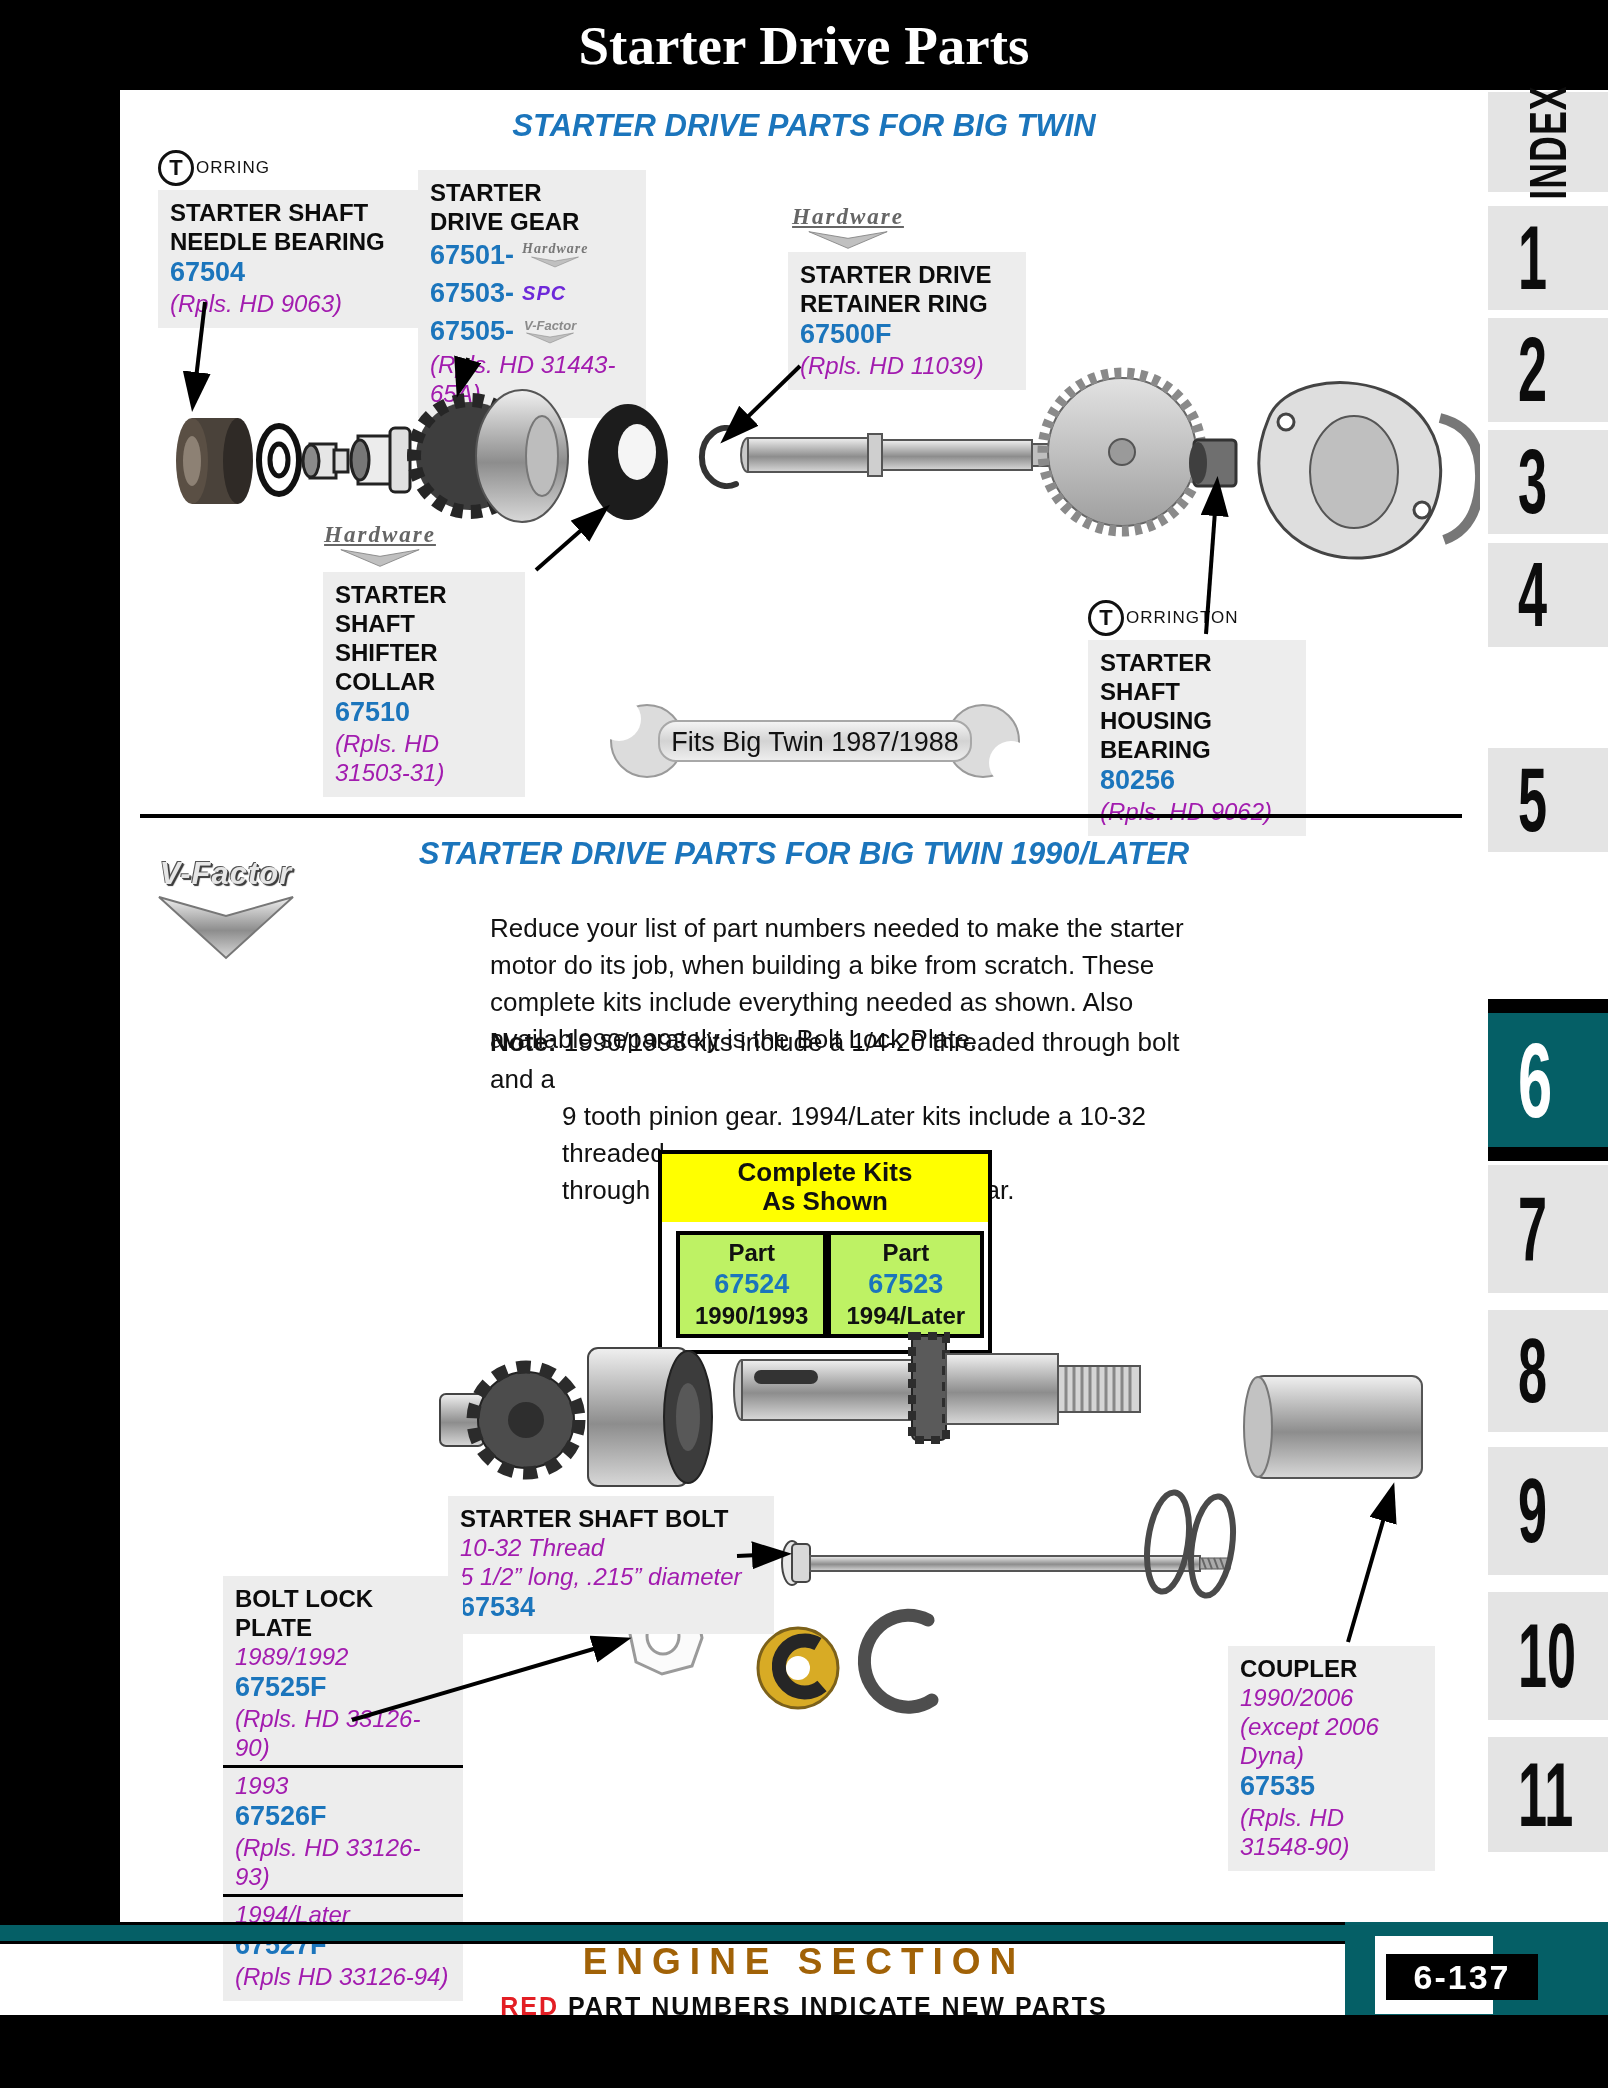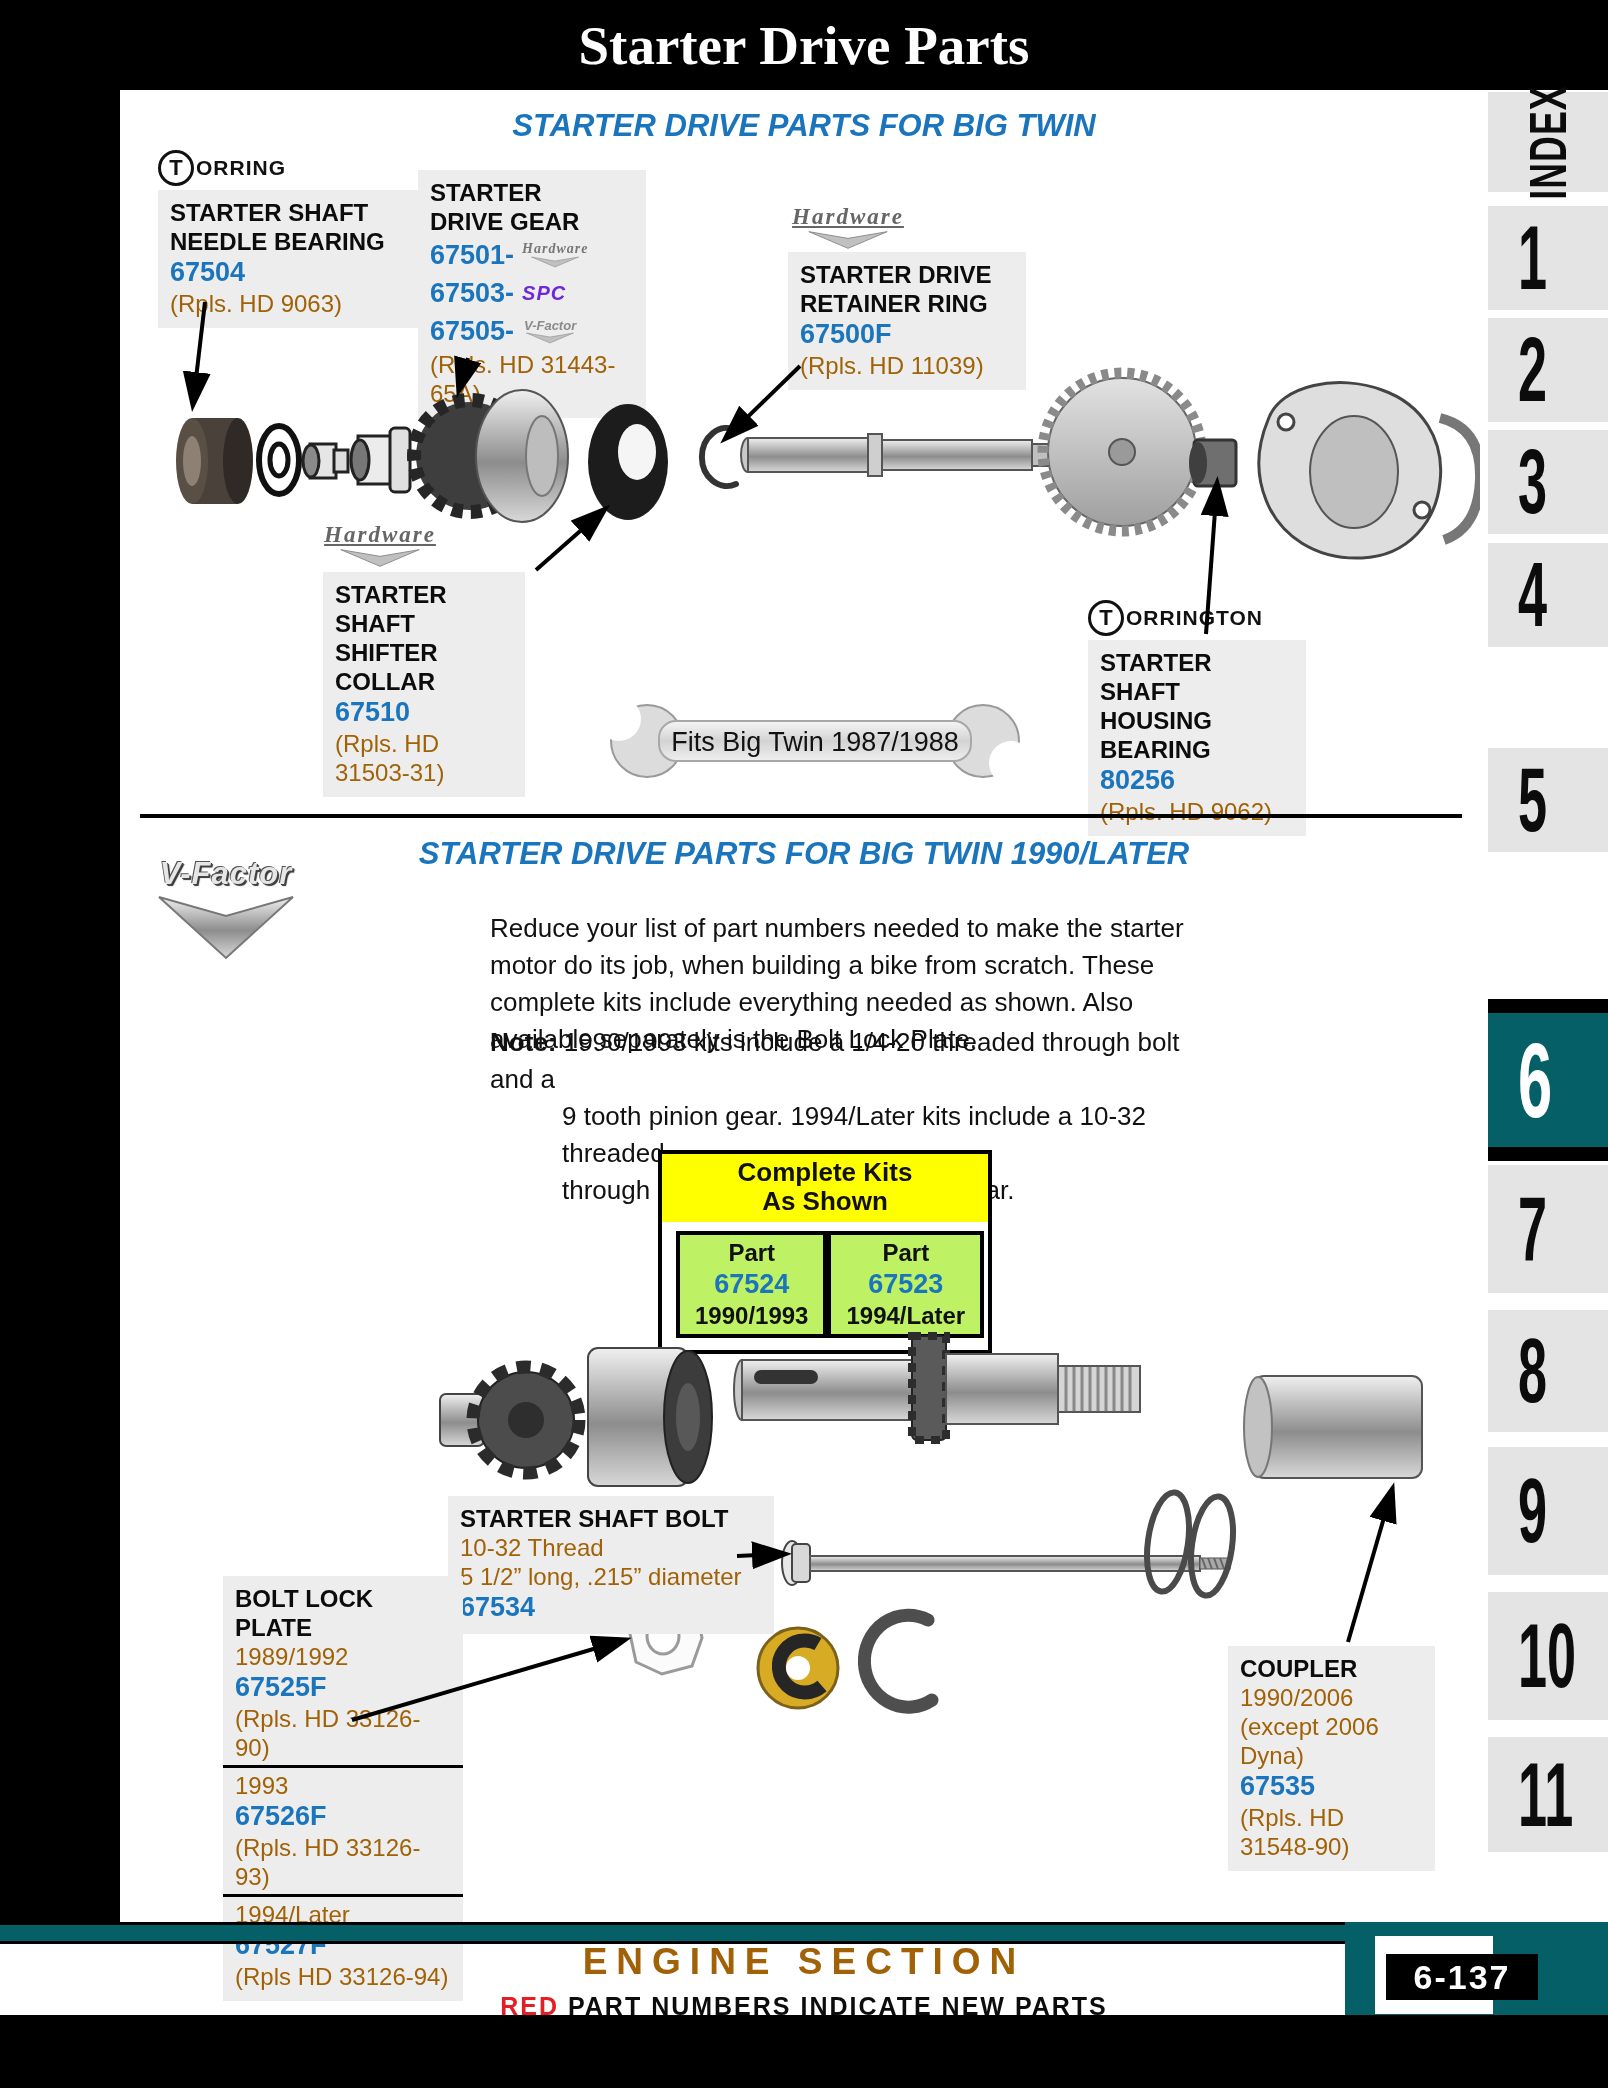--- a/index.html
+++ b/index.html
@@ -21,28 +21,28 @@
   .sbar{position:absolute;left:1488px;width:120px;height:14px;background:#000;}
   
   .h-blue{position:absolute;left:120px;width:1368px;text-align:center;color:#1b75bc;
           font-weight:bold;font-style:italic;font-size:31px;}
   .divider{position:absolute;left:140px;top:814px;width:1322px;height:4px;background:#000;}
   
   .lbl{position:absolute;background:#ededed;padding:8px 10px 10px 12px;box-sizing:border-box;
        font-size:24px;line-height:29px;}
   .lbl .nm{font-weight:bold;color:#0c0c0c;}
   .pn{color:#1b75bc;font-weight:bold;font-size:27px;line-height:33px;}
-  .lbl .rp{color:#a16207;}
+  .lbl .rp{color:#a21caf;font-style:italic;}
   .lbl .sep{border-bottom:3px solid #000;margin:0 -10px 3px -12px;padding:0 10px 3px 12px;}
   .pr{display:flex;align-items:center;gap:8px;height:38px;}
   
   .torr{position:absolute;display:flex;align-items:center;gap:2px;}
   .circT{display:inline-flex;align-items:center;justify-content:center;width:30px;height:30px;
          border:3px solid #111;border-radius:50%;font-weight:bold;font-size:22px;}
-  .torr-rest{font-weight:bold;font-size:21px;letter-spacing:1px;}
+  .torr-rest{font-weight:normal;font-size:17px;letter-spacing:1px;}
   .hw-logo{position:absolute;display:flex;flex-direction:column;align-items:center;width:120px;}
   .hw-script{font-family:"Liberation Serif",serif;font-style:italic;font-weight:bold;
              font-size:23px;letter-spacing:2px;color:#666;text-decoration:underline;}
   .hw-sm,.vf-sm{display:inline-flex;flex-direction:column;align-items:center;line-height:1;}
   .hw-script-sm{font-family:"Liberation Serif",serif;font-style:italic;font-weight:bold;
              font-size:14px;letter-spacing:1px;color:#777;}
   .spc{color:#6d28d9;font-weight:bold;font-style:italic;font-size:20px;letter-spacing:1px;}
   .vf-text-sm{font-weight:bold;font-style:italic;font-size:13px;color:#8a8a8a;}
   .vf-logo{position:absolute;display:flex;flex-direction:column;align-items:center;width:160px;}
   .vf-text{font-weight:bold;font-style:italic;font-size:31px;letter-spacing:1px;color:#e6e6e6;

